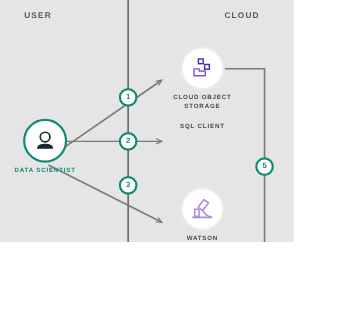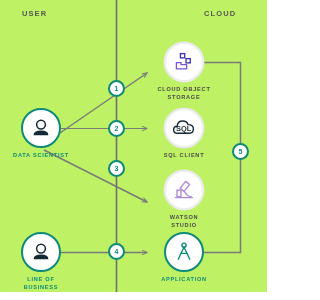--- a/index.html
+++ b/index.html
@@ -6,22 +6,22 @@
     margin: 0;
     padding: 0;
     background: #ffffff;
   }
   body {
     font-family: "Liberation Sans", sans-serif;
   }
   #canvas {
     position: relative;
     width: 267px;
-    height: 292px;
-    background: #bef264;
+    height: 220px;
+    background: #e5e5e5;
     overflow: hidden;
   }
   #wires {
     position: absolute;
     left: 0;
     top: 0;
     width: 267px;
     height: 300px;
   }
 
@@ -156,27 +156,20 @@
         <rect x="8.4" y="3.6" width="4.3" height="4.3" fill="none" stroke="#3b2fb5" stroke-width="1.3"></rect>
         <rect x="14.0" y="8.6" width="4.3" height="4.3" fill="none" stroke="#3b2fb5" stroke-width="1.3"></rect>
         <path d="M4.4 12.6 L4.4 18.8 L14.6 18.8 L14.6 14.6 L9.0 14.6 L9.0 12.6 Z" fill="none" stroke="#7b54d8" stroke-width="1.3" stroke-linejoin="round"></path>
       </svg>
     </div>
     <div class="node-label">CLOUD OBJECT
 STORAGE</div>
   </div>
 
   <div class="node" id="node-sql">
-    <div class="disc ring-grey">
-      <svg width="26" height="26" viewBox="0 0 26 26">
-        <path d="M6.4 18.2 Q2.6 18.2 2.6 14.7 Q2.6 11.4 6.1 11.2 Q6.6 6.0 11.6 6.0
-                 Q16.0 6.0 17.0 9.6 Q22.4 9.6 22.4 14.0 Q22.4 18.2 18.2 18.2 Z" fill="none" stroke="#152935" stroke-width="1.4" stroke-linejoin="round"></path>
-        <text x="12.6" y="16.2" font-family="'Liberation Sans', sans-serif" font-size="7.4" font-weight="bold" fill="#152935" text-anchor="middle">SQL</text>
-      </svg>
-    </div>
     <div class="node-label">SQL CLIENT</div>
   </div>
 
   <div class="node" id="node-watson">
     <div class="disc ring-grey">
       <svg width="24" height="24" viewBox="0 0 24 24">
         <path d="M13.6 3.4 L17.6 6.6 L12.0 13.4 L8.2 10.2 Z" fill="none" stroke="#b08cd8" stroke-width="1.4" stroke-linejoin="round"></path>
         <path d="M12.2 13.0 Q14.4 18.0 19.4 19.0" fill="none" stroke="#b08cd8" stroke-width="1.4" stroke-linecap="round"></path>
         <rect x="5.0" y="12.2" width="4.0" height="6.4" fill="none" stroke="#b08cd8" stroke-width="1.4"></rect>
         <line x1="3.2" y1="19.6" x2="20.4" y2="19.6" stroke="#b08cd8" stroke-width="1.4" stroke-linecap="round"></line>

